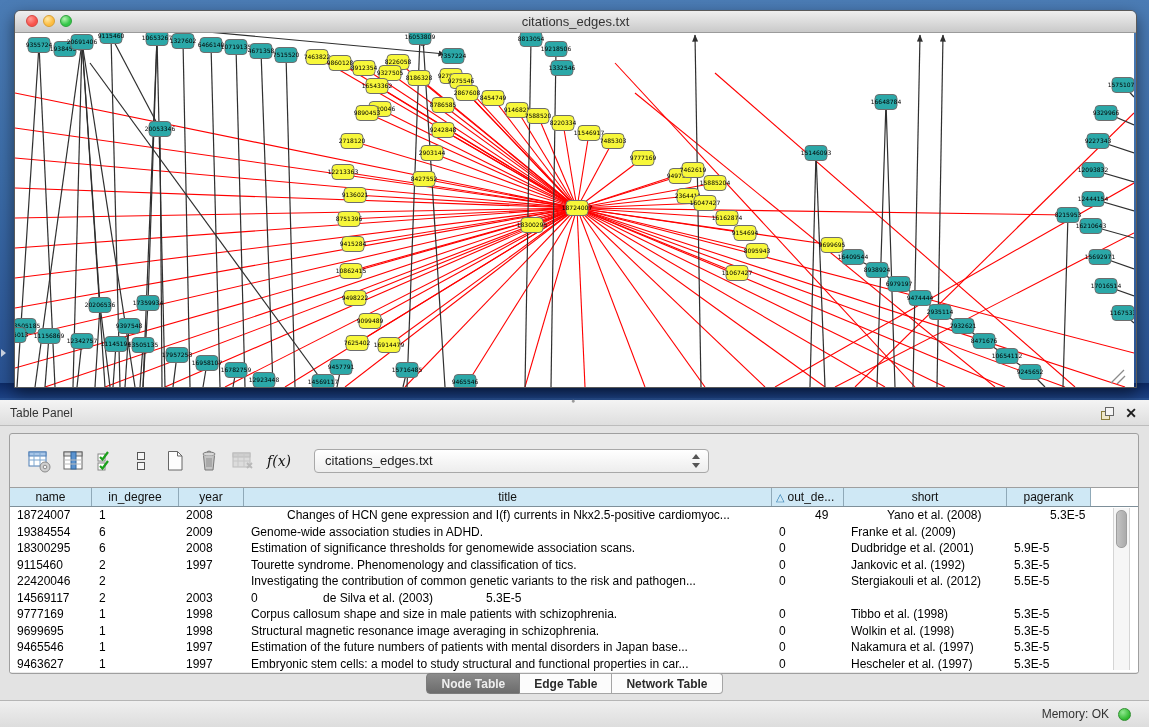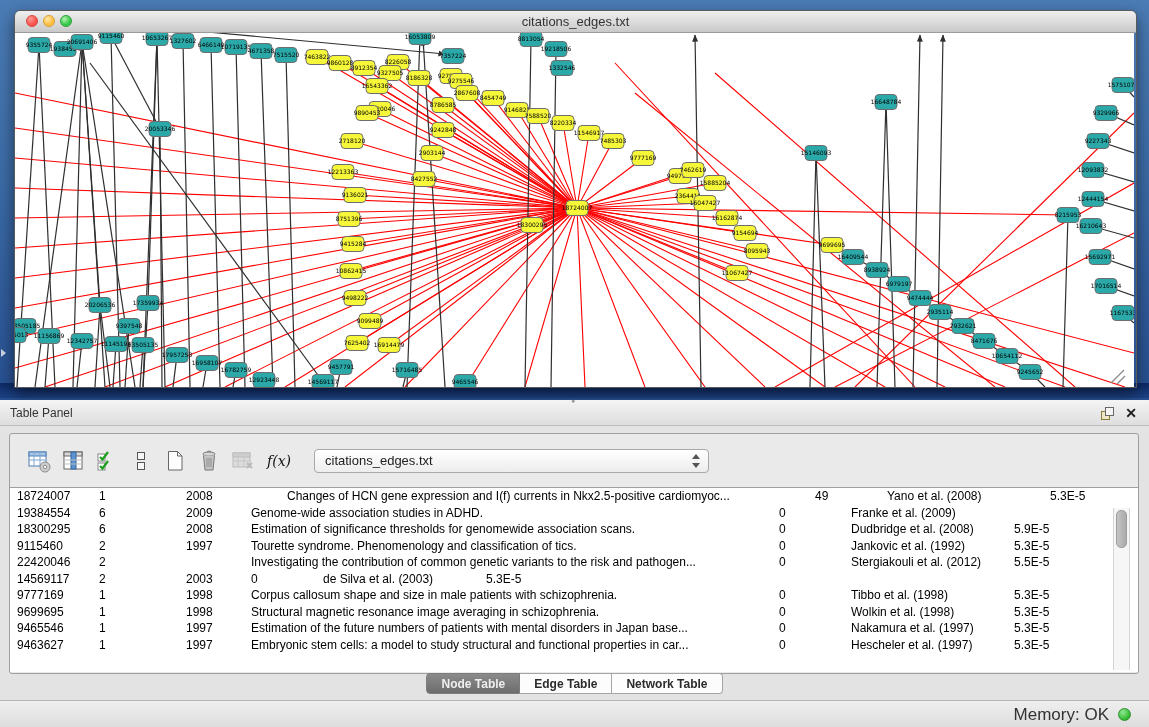--- a/index.html
+++ b/index.html
@@ -57,21 +57,21 @@
   .vthumb{position:absolute;left:2px;top:2px;width:9px;height:36px;border-radius:5px;
     background:linear-gradient(90deg,#c4c4c4,#ababab);border:1px solid #9e9e9e;}
   .tabs{position:absolute;left:0;top:273px;width:100%;height:24px;display:flex;justify-content:center;}
   .tab{height:21px;border:1px solid #a5a5a5;border-left-width:0;background:#fcfcfc;color:#2b2b2b;
     font-size:12px;font-weight:bold;font-family:"Liberation Sans",sans-serif;padding:0 14px;}
   .tab:first-child{border-left-width:1px;border-radius:4px 0 0 4px;}
   .tab:last-child{border-radius:0 4px 4px 0;}
   .tab.sel{background:linear-gradient(#8b8b8b,#6c6c6c);color:#efefef;border-color:#7c7c7c;}
   .statusbar{position:absolute;left:0;top:300px;width:100%;height:27px;box-sizing:border-box;
     background:linear-gradient(#efefef,#dddddd);border-top:1px solid #b5b5b5;}
-  .mem{position:absolute;right:40px;top:0;line-height:27px;font-size:17px;color:#333;}
+  .mem{position:absolute;right:40px;top:0;line-height:27px;font-size:12px;color:#333;}
   .memdot{position:absolute;right:18px;top:7px;width:13px;height:13px;border-radius:50%;
     background:radial-gradient(circle at 35% 30%,#90e890,#2eb82e 70%);border:1px solid #2f8f2f;box-sizing:border-box;}
 </style>
 </head>
 <body>
 
 <div class="desktop">
   <div class="dark-band"></div>
   <div class="net-window">
     <div class="titlebar">
@@ -720,20 +720,29 @@
       <div class="combo">
         <span class="cv">citations_edges.txt</span>
         <span class="stepper">
             <i class="up"></i>
             <i class="dn"></i>
           </span>
       </div>
     </div>
 
     <div class="grid">
+      <div class="thead" id="thead">
+          <div class="th" style="width: 82px;">name</div>
+          <div class="th" style="width: 87px;">in_degree</div>
+          <div class="th" style="width: 65px;">year</div>
+          <div class="th" style="width: 528px;">title</div>
+          <div class="th left" style="width: 72px;"><span class="sort">△ </span>out_de...</div>
+          <div class="th" style="width: 163px;">short</div>
+          <div class="th" style="width: 84px;">pagerank</div>
+        </div>
       <div id="tbody">
           <div class="tr">
             <div class="td" style="width: 82px;">18724007</div>
             <div class="td" style="width: 87px;">1</div>
             <div class="td" style="width: 65px;">2008</div>
             <div class="td" style="width: 528px; margin-left: 36px;">Changes of HCN gene expression and I(f) currents in Nkx2.5-positive cardiomyoc...</div>
             <div class="td" style="width: 72px;">49</div>
             <div class="td" style="width: 163px;">Yano et al. (2008)</div>
             <div class="td" style="width: 84px;">5.3E-5</div>
           </div>
@@ -745,21 +754,21 @@
             <div class="td" style="width: 72px;">0</div>
             <div class="td" style="width: 163px;">Franke et al. (2009)</div>
             <div class="td" style="width: 84px; margin-top: 18px;">5.6E-5</div>
           </div>
           <div class="tr">
             <div class="td" style="width: 82px;">18300295</div>
             <div class="td" style="width: 87px;">6</div>
             <div class="td" style="width: 65px;">2008</div>
             <div class="td" style="width: 528px;">Estimation of significance thresholds for genomewide association scans.</div>
             <div class="td" style="width: 72px;">0</div>
-            <div class="td" style="width: 163px;">Dudbridge et al. (2008)</div>
+            <div class="td" style="width: 163px;">Dudbridge et al. (2001)</div>
             <div class="td" style="width: 84px;">5.9E-5</div>
           </div>
           <div class="tr">
             <div class="td" style="width: 82px;">9115460</div>
             <div class="td" style="width: 87px;">2</div>
             <div class="td" style="width: 65px;">1997</div>
             <div class="td" style="width: 528px;">Tourette syndrome. Phenomenology and classification of tics.</div>
             <div class="td" style="width: 72px;">0</div>
             <div class="td" style="width: 163px;">Jankovic et al. (1992)</div>
             <div class="td" style="width: 84px;">5.3E-5</div>

